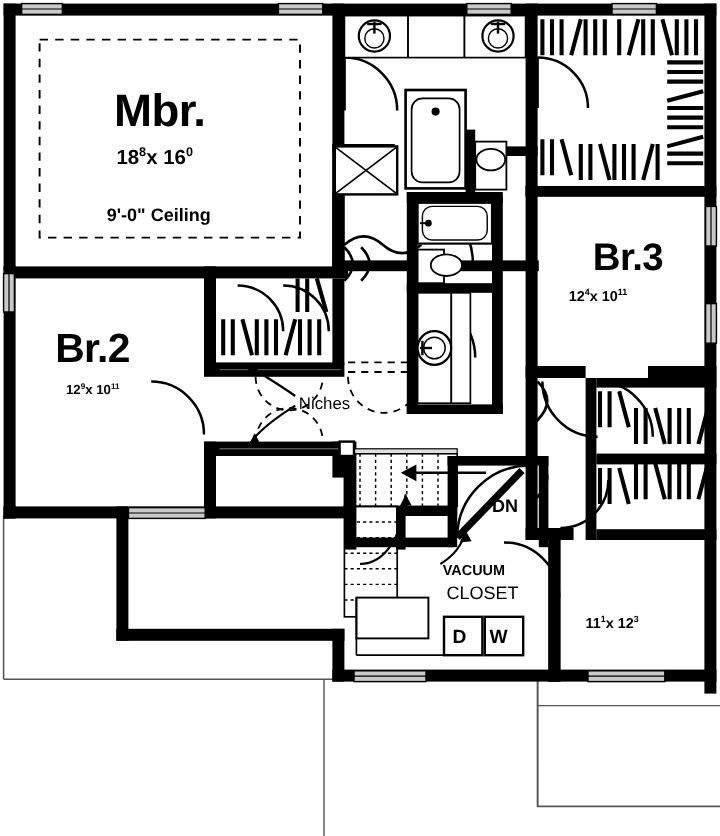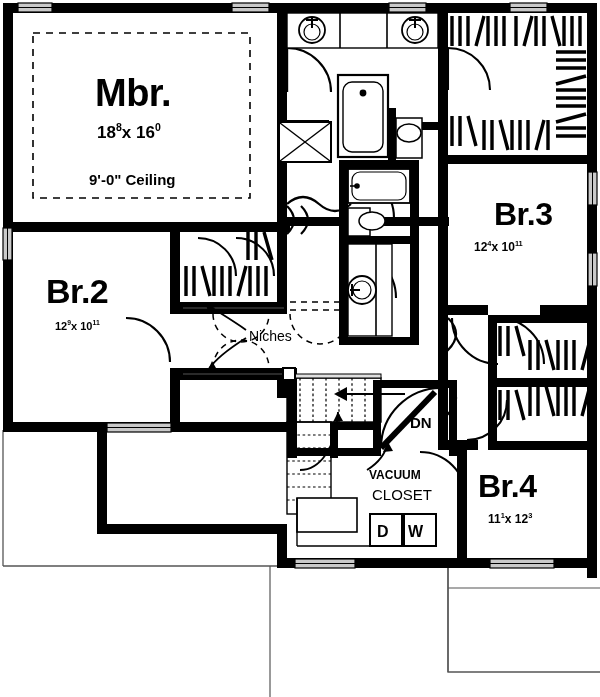--- a/index.html
+++ b/index.html
@@ -379,21 +379,20 @@
   <div class="lbl room-name" id="mbr-name">Mbr.</div>
   <div class="lbl room-dim" id="mbr-dim"><span>18</span><span class="sup">8</span><span>x</span> <span>16</span><span class="sup">0</span></div>
   <div class="lbl" id="mbr-ceil">9'-0" Ceiling</div>
 
   <div class="lbl room-name" id="br2-name">Br.2</div>
   <div class="lbl room-dim" id="br2-dim"><span>12</span><span class="sup">9</span><span>x</span> <span>10</span><span class="sup">11</span></div>
 
   <div class="lbl room-name" id="br3-name">Br.3</div>
   <div class="lbl room-dim" id="br3-dim"><span>12</span><span class="sup">4</span><span>x</span> <span>10</span><span class="sup">11</span></div>
 
-  <div class="lbl room-name" id="br4-name">Br.4</div>
   <div class="lbl room-dim" id="br4-dim"><span>11</span><span class="sup">1</span><span>x</span> <span>12</span><span class="sup">3</span></div>
 
   <div class="lbl" id="niches-lbl">Niches</div>
   <div class="lbl" id="dn-lbl">DN</div>
   <div class="lbl" id="vac-l1">VACUUM</div>
   <div class="lbl" id="vac-l2">CLOSET</div>
   <div class="lbl" id="d-lbl">D</div>
   <div class="lbl" id="w-lbl">W</div>
 
 </div>

